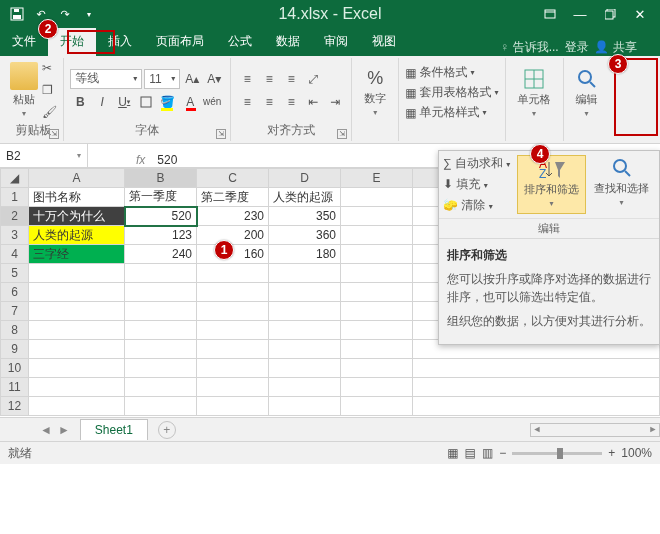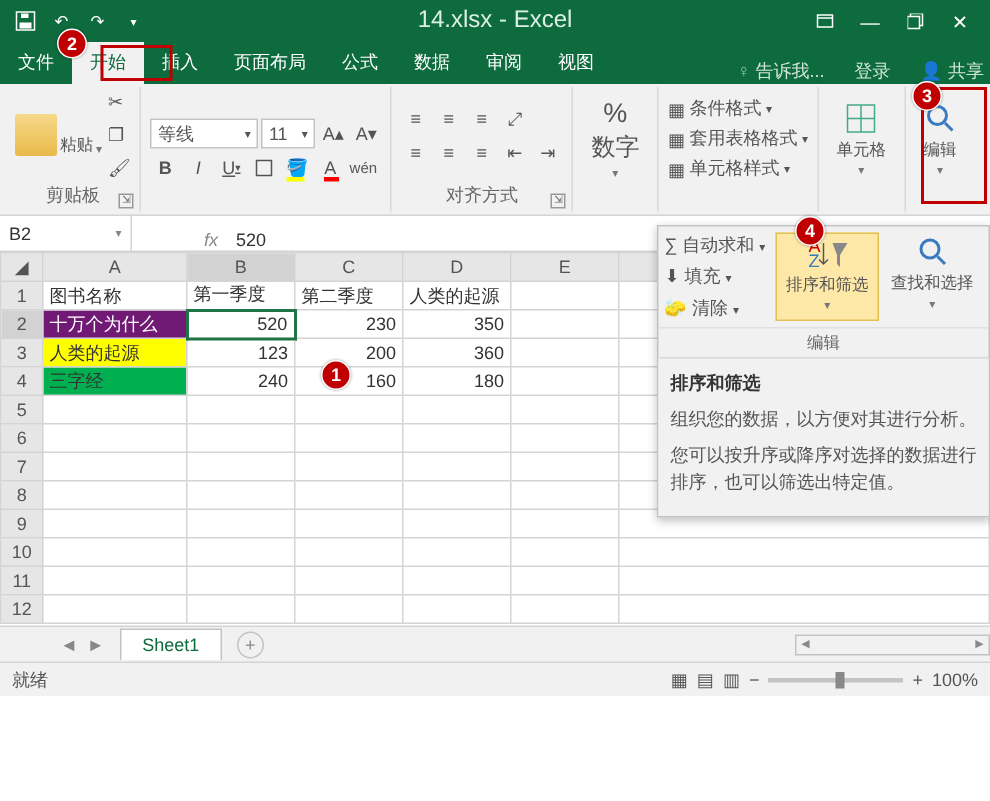--- a/index.html
+++ b/index.html
@@ -7,27 +7,27 @@
 .titlebar{background:#0d6b3d;height:28px;display:flex;align-items:center;color:#fff;position:relative}
 .qat{display:flex;gap:6px;padding:0 8px;align-items:center}
 .qat-btn{width:18px;height:18px;display:flex;align-items:center;justify-content:center;color:#fff;font-size:11px}
 .title{position:absolute;left:50%;transform:translateX(-50%);font-size:16px;color:#dcefe4}
 .winbtns{margin-left:auto;display:flex;gap:2px;padding-right:6px}
 .winbtn{width:28px;height:20px;display:flex;align-items:center;justify-content:center;color:#fff;font-size:13px}
 .tabs{background:#0d6b3d;height:28px;display:flex;align-items:flex-end;color:#fff}
 .tab{padding:6px 12px;font-size:12px;color:#fff;cursor:pointer}
 .tab.active{background:#f1f1f1;color:#0d6b3d}
 .tab.file{background:#0d6b3d;color:#fff}
-.tellme{margin-left:auto;display:flex;align-items:center;gap:20px;padding-right:4px;color:#d0e6da;font-size:12px}
+.tellme{margin-left:auto;display:flex;align-items:center;gap:6px;padding-right:23px;color:#d0e6da;font-size:12px}
 .ribbon{background:#f1f1f1;border-bottom:1px solid #d4d4d4;height:88px;display:flex;padding:2px 4px}
 .group{border-right:1px solid #d8d8d8;display:flex;flex-direction:column;align-items:center;padding:2px 6px 0;position:relative}
 .group-body{flex:1;display:flex;align-items:center;gap:4px}
 .group-label{font-size:11px;color:#666;padding:2px 0;width:100%;text-align:center;position:relative}
 .group-label .dlg{position:absolute;right:-2px;bottom:2px;width:10px;height:10px;border:1px solid #999;font-size:7px;line-height:7px;text-align:center;color:#666}
-.clip{display:flex;flex-direction:row;align-items:flex-end;gap:2px}
+.clip{display:flex;flex-direction:column;align-items:center;gap:2px}
 .clip-icon{width:28px;height:28px;background:linear-gradient(#f7d98a,#e8b949);border-radius:2px;position:relative}
 .clip-side{display:flex;flex-direction:column;gap:8px;font-size:13px;color:#555}
 .fontbox{display:flex;flex-direction:column;gap:3px}
 .fontrow{display:flex;gap:2px;align-items:center}
 .combo{border:1px solid #c3c3c3;background:#fff;height:20px;display:flex;align-items:center;padding:0 4px;font-size:11px;color:#555}
 .smbtn{width:20px;height:20px;display:flex;align-items:center;justify-content:center;color:#555;border:1px solid transparent;font-size:12px}
 .alignbox{display:flex;flex-direction:column;gap:3px}
 .sty{display:flex;flex-direction:column;gap:3px;font-size:11px;color:#555}
 .sty-row{display:flex;align-items:center;gap:3px}
 .bigbtn{display:flex;flex-direction:column;align-items:center;gap:2px;padding:2px 6px;color:#555;cursor:pointer}
@@ -37,21 +37,21 @@
 .fx{padding:0 8px;font-style:italic;color:#888}
 .fval{padding:0 4px;font-size:12px;color:#333}
 .sheet{position:relative;height:250px;overflow:hidden;border-bottom:1px solid #d4d4d4}
 table{border-collapse:collapse;width:100%}
 th,td{border:1px solid #d4d4d4;height:19px;font-size:12px;padding:0 4px;text-align:left;color:#333;background:#fff}
 th{background:#e6e6e6;text-align:center;font-weight:normal;color:#555}
 th.rh{width:28px}
 td.rh{background:#e6e6e6;text-align:center;color:#555;width:28px}
 td.num{text-align:right}
 .sel{border:2px solid #217346!important}
-.redcell{background:#701a75;color:#fff}
+.redcell{background:#404040;color:#fff}
 .yelcell{background:#ffff00}
 .grncell{background:#00b050}
 .callout{position:absolute;width:20px;height:20px;background:#c00000;border-radius:50%;color:#fff;display:flex;align-items:center;justify-content:center;font-size:12px;font-weight:bold;z-index:50;border:1px solid #fff;box-shadow:0 0 2px rgba(0,0,0,.4)}
 .redbox{position:absolute;border:2px solid #c00000;z-index:40;pointer-events:none}
 .edit-pop{position:absolute;top:150px;right:0;width:222px;background:#f1f1f1;border:1px solid #c3c3c3;box-shadow:0 2px 6px rgba(0,0,0,.25);z-index:45}
 .edit-top{display:flex;padding:4px}
 .edit-left{flex:1;display:flex;flex-direction:column;gap:4px;font-size:12px;color:#555}
 .edit-right{display:flex;gap:2px}
 .tooltip{background:#f1f1f1;padding:8px;font-size:11px;color:#555;border-top:1px solid #d8d8d8}
 .tooltip .tt-title{font-weight:bold;color:#333;margin-bottom:6px}
@@ -164,20 +164,21 @@
           <div class="smbtn">
               <span style="position:relative">🪣<span style="position:absolute;bottom:-2px;left:0;width:12px;height:3px;background:#ffff00"></span></span>
             </div>
           <div class="smbtn">
               <span style="position:relative">A<span style="position:absolute;bottom:-2px;left:0;width:10px;height:3px;background:#ff0000"></span></span>
             </div>
           <div class="smbtn" style="font-size:10px">wén</div>
         </div>
       </div>
     </div>
+    <div class="group-label"><span>字体</span><span class="dlg">⇲</span></div>
   </div>
 
   <div class="group">
     <div class="group-body">
       <div class="alignbox">
         <div class="fontrow">
           <div class="smbtn">≡</div>
           <div class="smbtn">≡</div>
           <div class="smbtn">≡</div>
           <div class="smbtn">⤢</div>
@@ -191,21 +192,21 @@
         </div>
       </div>
     </div>
     <div class="group-label"><span>对齐方式</span><span class="dlg">⇲</span></div>
   </div>
 
   <div class="group">
     <div class="group-body">
       <div class="bigbtn">
         <span style="font-size:18px;color:#555">%</span>
-        <span style="font-size:16px">数字</span>
+        <span style="font-size:11px">数字</span>
         <span class="arrow">▾</span>
       </div>
     </div>
     <div class="group-label" style="visibility:hidden">.</div>
   </div>
 
   <div class="group">
     <div class="group-body">
       <div class="sty">
         <div class="sty-row">
@@ -445,22 +446,22 @@
             <line x1="14" y1="14" x2="19" y2="19" stroke="#3a7bbf" stroke-width="2"></line>
           </svg>
         <span style="font-size:11px">查找和选择</span>
           <span class="arrow">▾</span>
       </div>
     </div>
   </div>
   <div style="text-align:center;font-size:11px;color:#666;padding:2px 0;border-top:1px solid #e0e0e0">编辑</div>
   <div class="tooltip">
     <div class="tt-title">排序和筛选</div>
+    <p>您可以按升序或降序对选择的数据进行排序，也可以筛选出特定值。</p>
     <p>组织您的数据，以方便对其进行分析。</p>
-    <p>您可以按升序或降序对选择的数据进行排序，也可以筛选出特定值。</p>
   </div>
 </div>
 
 <div class="redbox" style="top:30px;left:67px;width:48px;height:24px"></div>
 <div class="redbox" style="top:58px;left:614px;width:44px;height:78px"></div>
 <div class="redbox" style="top:155px;left:544px;width:54px;height:72px"></div>
 
 <div class="callout" style="top:240px;left:214px">1</div>
 <div class="callout" style="top:19px;left:38px">2</div>
 <div class="callout" style="top:54px;left:608px">3</div>

